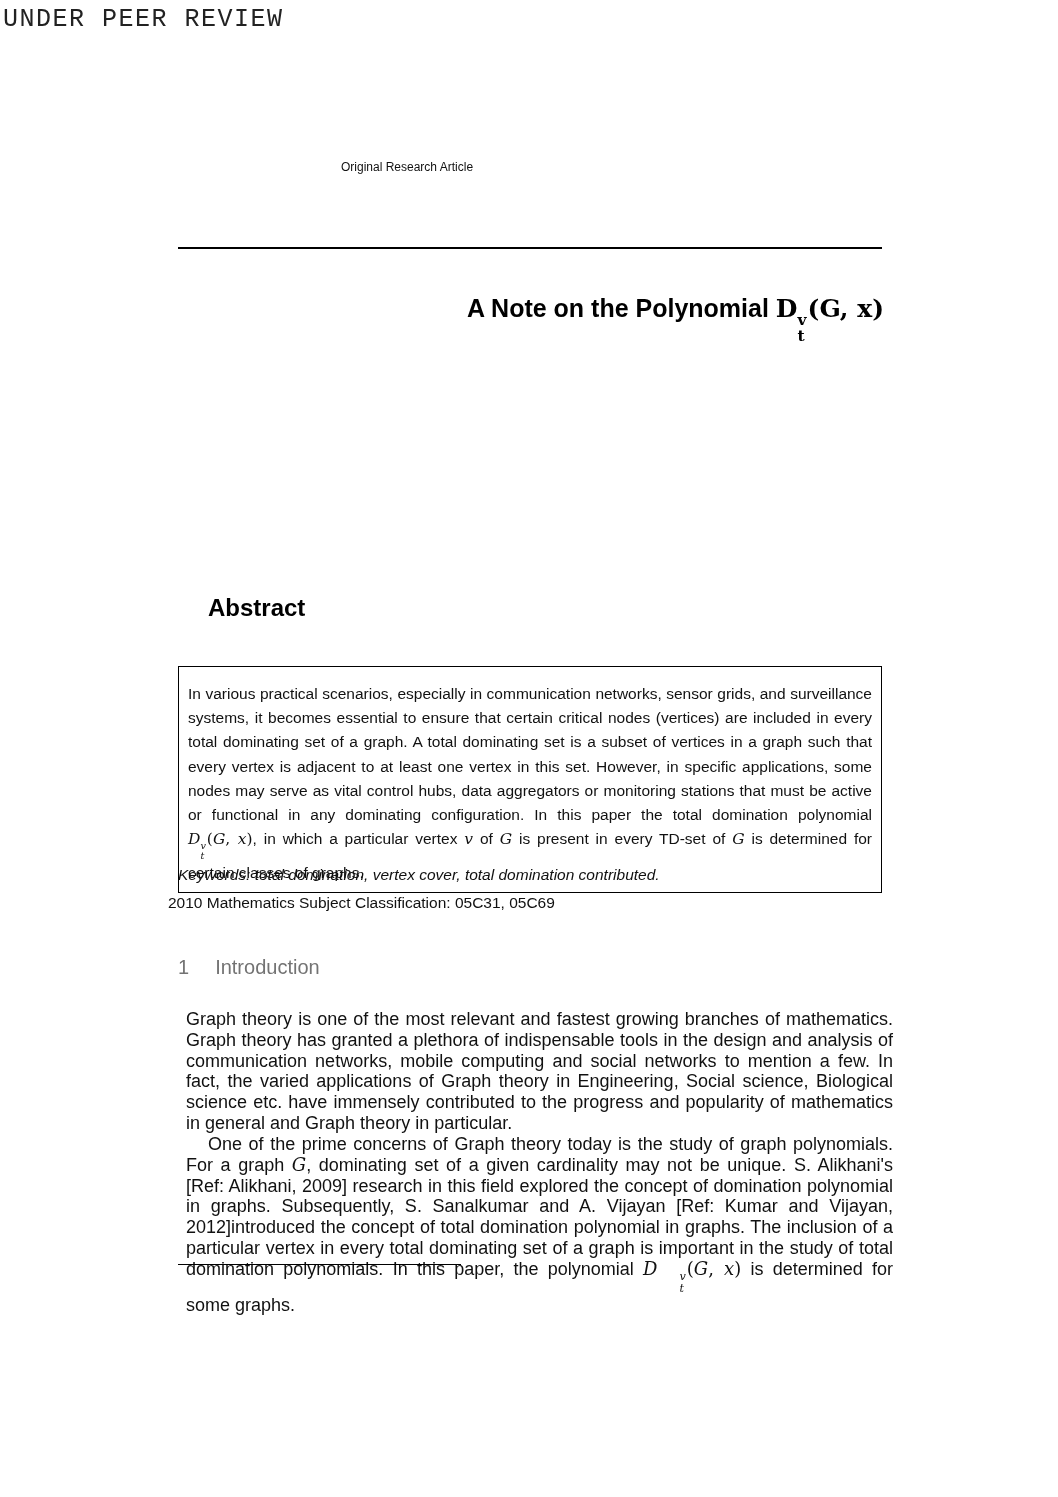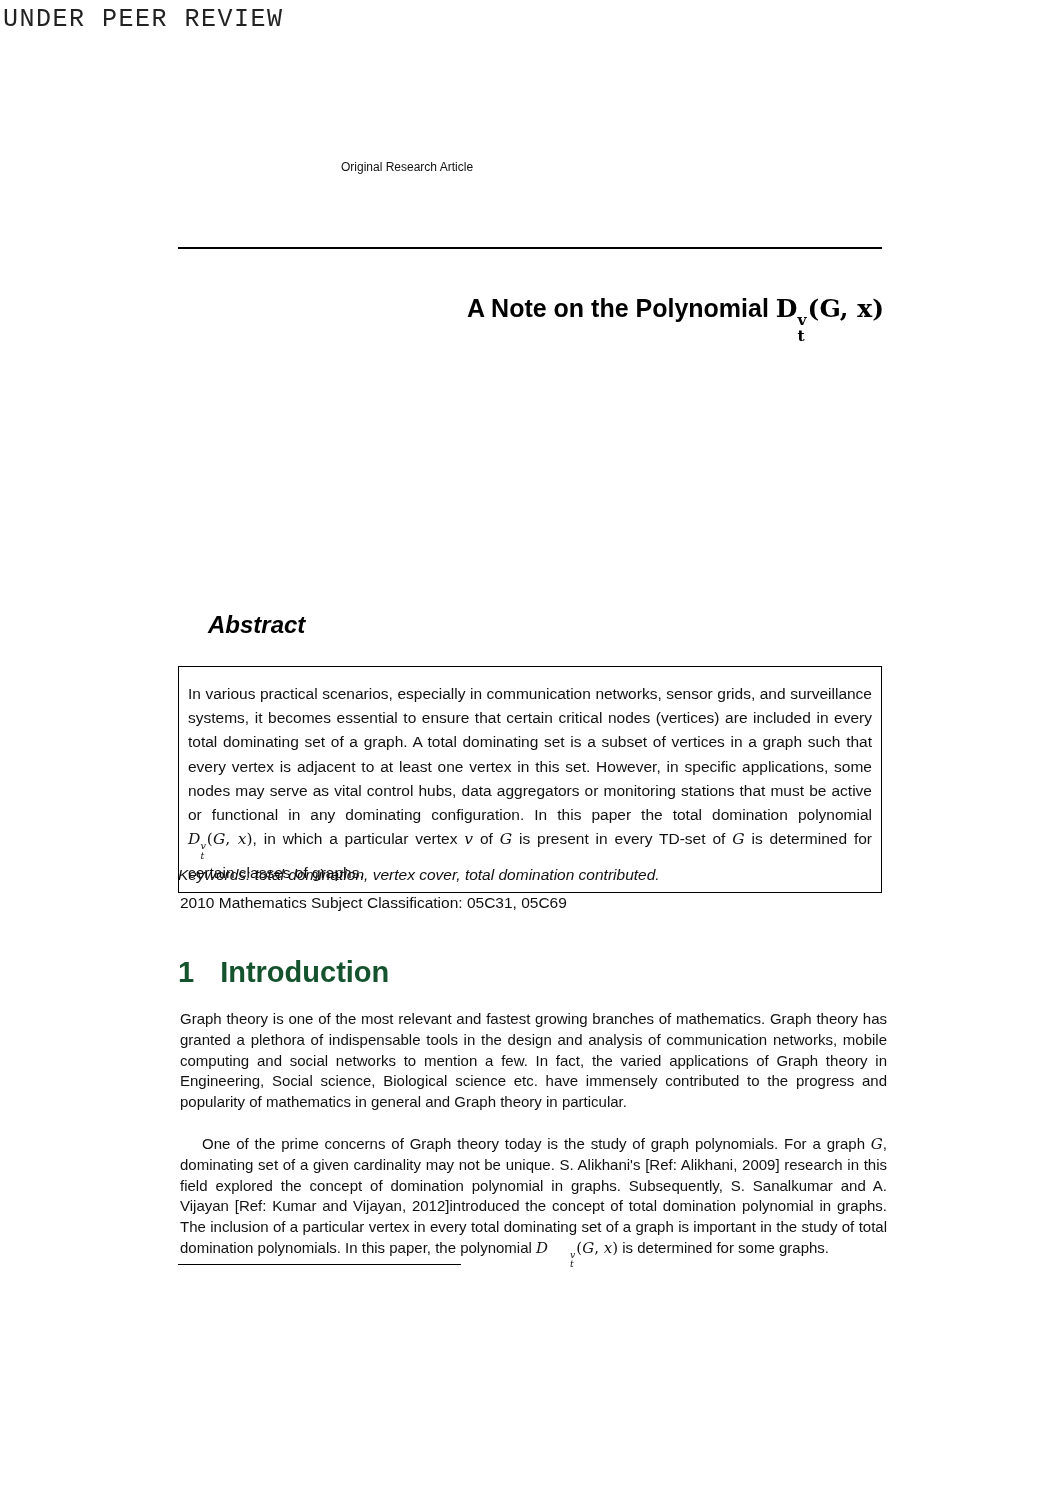--- a/index.html
+++ b/index.html
@@ -25,42 +25,42 @@
     text-align:right; font-size:25px; font-weight:bold; color:#000;
   }
   .title-math { font-family:"DejaVu Serif", serif; font-weight:bold; }
   .stack {
     display:inline-flex; flex-direction:column; align-items:flex-start;
     font-size:0.62em; line-height:1.05; vertical-align:-0.5em; margin:0 1px 0 0;
   }
   .mvar { font-family:"DejaVu Serif", serif; font-style:italic; }
   .imath { font-family:"DejaVu Serif", serif; white-space:nowrap; }
   .abstract-heading {
-    position:absolute; left:208px; top:611px;
-    font-size:24px; font-weight:bold; color:#000;font-style:italic;
+    position:absolute; left:208px; top:594px;
+    font-size:24px; font-weight:bold; color:#000;
   }
   .abstract-box {
     position:absolute; left:178px; top:666px; width:704px;
     border:1.5px solid #000; padding:15px 9px 7px 9px;
     font-size:15.5px; line-height:24.2px; text-align:justify; color:#111;
   }
   .keywords-line {
     position:absolute; left:178px; top:866px; width:706px;
     font-size:15.5px; font-style:italic;
   }
   .msc-line {
-    position:absolute; left:180px; top:894px; width:706px; font-size:15.5px;
+    position:absolute; left:168px; top:894px; width:706px; font-size:15.5px;
   }
   .section-heading {
-    position:absolute; left:178px; top:956px; font-size:29px; font-weight:bold; color:#14532d;
+    position:absolute; left:178px; top:956px; font-size:20px; font-weight:normal; color:#737373;
   }
   .section-heading .sec-num { display:inline-block; margin-right:26px; }
   .para {
-    position:absolute; left:180px; width:707px;
-    font-size:15px; line-height:20.8px; text-align:justify; color:#111;
+    position:absolute; left:186px; width:707px;
+    font-size:18px; line-height:20.8px; text-align:justify; color:#111;
   }
   .para-1 { top:1009px; }
   .para-2 { top:1134px; text-indent:22px; }
   .footnote-rule {
     position:absolute; left:178px; top:1264px; width:283px; height:1px; background:#000;
   }
 </style>
 </head>
 <body>
 

